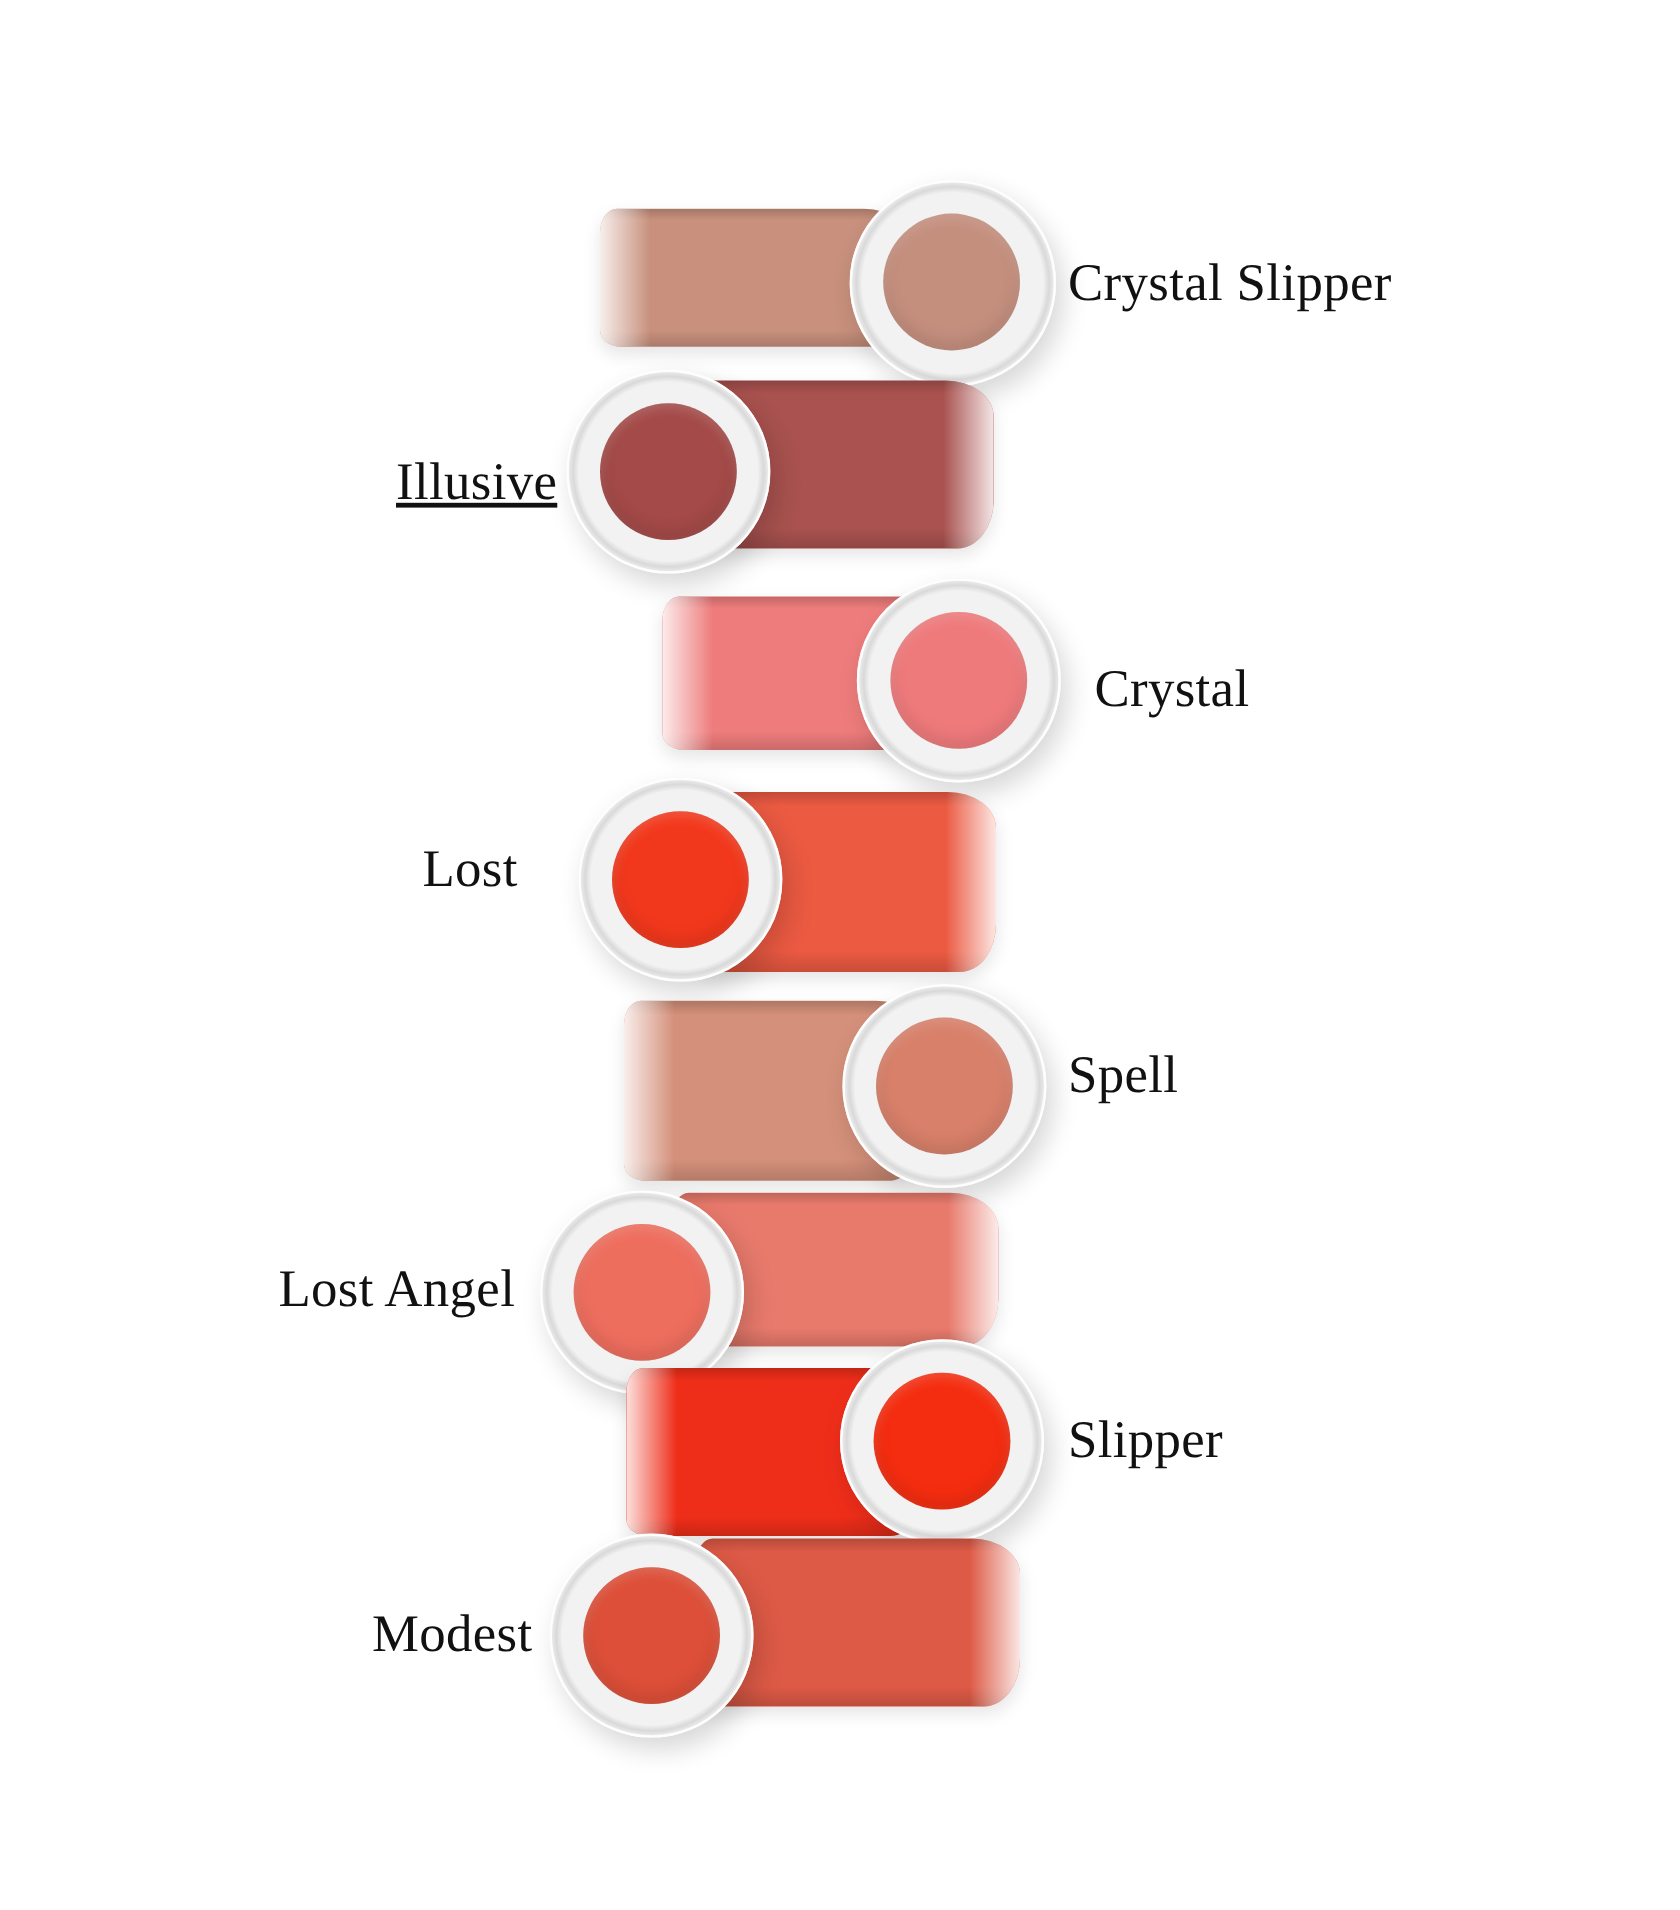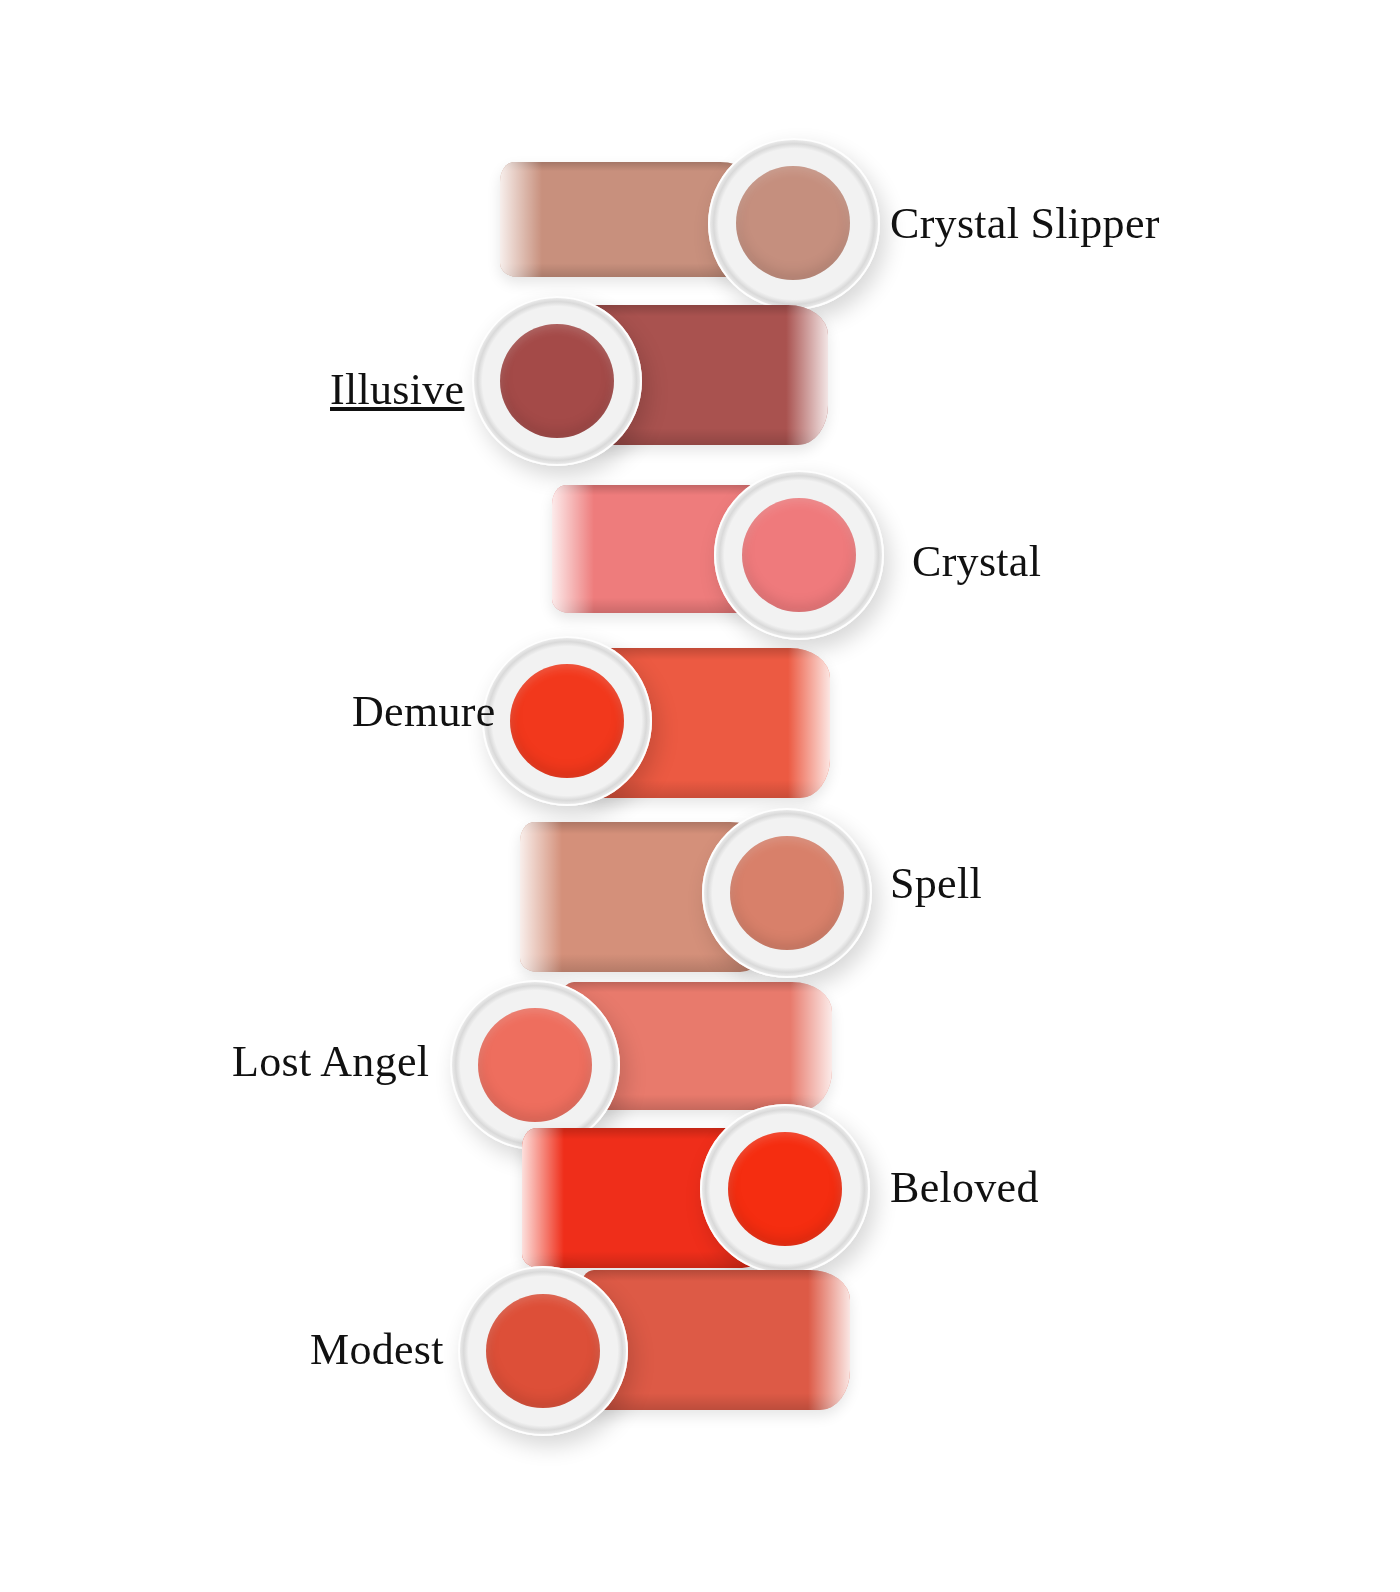--- a/index.html
+++ b/index.html
@@ -1,17 +1,17 @@
 <!DOCTYPE html>
 <html><head>
   <meta charset="utf-8">
   <style>
     html, body { margin: 0; padding: 0; background: #ffffff; }
     body { width: 1400px; height: 1592px; position: relative; overflow: hidden; }
-    .stage { position: absolute; inset: 0; background: #ffffff; }
+    .stage { position: absolute; inset: 0; background: #ffffff; margin-top: 12px; }
 
     .smear {
       position: absolute;
       border-radius: 14px 40px 30px 18px / 20px 30px 40px 14px;
       box-shadow: 0 6px 14px rgba(0,0,0,0.10);
       overflow: hidden;
     }
     .smear::before {
       content: ""; position: absolute; inset: 0;
       background: linear-gradient(180deg, rgba(0,0,0,0.18) 0, rgba(0,0,0,0) 8%, rgba(0,0,0,0) 88%, rgba(0,0,0,0.15) 100%);
@@ -62,39 +62,39 @@
   <div class="smear fade-left" style="left:552px; top:485px; width:240px; height:128px; background:#ee7c7c;"></div>
   <div class="pot" style="left:714px; top:470px;">
     <div class="balm" style="background:#ef7a7c;"></div>
   </div>
   <div class="shade-label right" style="left:912px; top:540px;">Crystal</div>
 
   <div class="smear fade-right" style="left:580px; top:648px; width:250px; height:150px; background:#ec5a42;"></div>
   <div class="pot" style="left:482px; top:636px;">
     <div class="balm" style="background:#f2381c;"></div>
   </div>
-  <div class="shade-label left" style="left:352px; top:690px;">Demure</div>
+  <div class="shade-label left" style="left:352px; top:690px;">Lost</div>
 
   <div class="smear fade-left" style="left:520px; top:822px; width:250px; height:150px; background:#d4907a;"></div>
   <div class="pot" style="left:702px; top:808px;">
     <div class="balm" style="background:#d8806a;"></div>
   </div>
   <div class="shade-label right" style="left:890px; top:862px;">Spell</div>
 
   <div class="smear fade-right" style="left:560px; top:982px; width:272px; height:128px; background:#e87a6c;"></div>
   <div class="pot" style="left:450px; top:980px;">
     <div class="balm" style="background:#ee6e5e;"></div>
   </div>
   <div class="shade-label left" style="left:232px; top:1040px;">Lost Angel</div>
 
   <div class="smear fade-left" style="left:522px; top:1128px; width:250px; height:140px; background:#ef2e1a;"></div>
   <div class="pot" style="left:700px; top:1104px;">
     <div class="balm" style="background:#f52d10;"></div>
   </div>
-  <div class="shade-label right" style="left:890px; top:1166px;">Beloved</div>
+  <div class="shade-label right" style="left:890px; top:1166px;">Slipper</div>
 
   <div class="smear fade-right" style="left:580px; top:1270px; width:270px; height:140px; background:#dd5a46;"></div>
   <div class="pot" style="left:458px; top:1266px;">
     <div class="balm" style="background:#dd4f38;"></div>
   </div>
   <div class="shade-label left" style="left:310px; top:1328px;">Modest</div>
 
 </div>
 
 </body></html>

